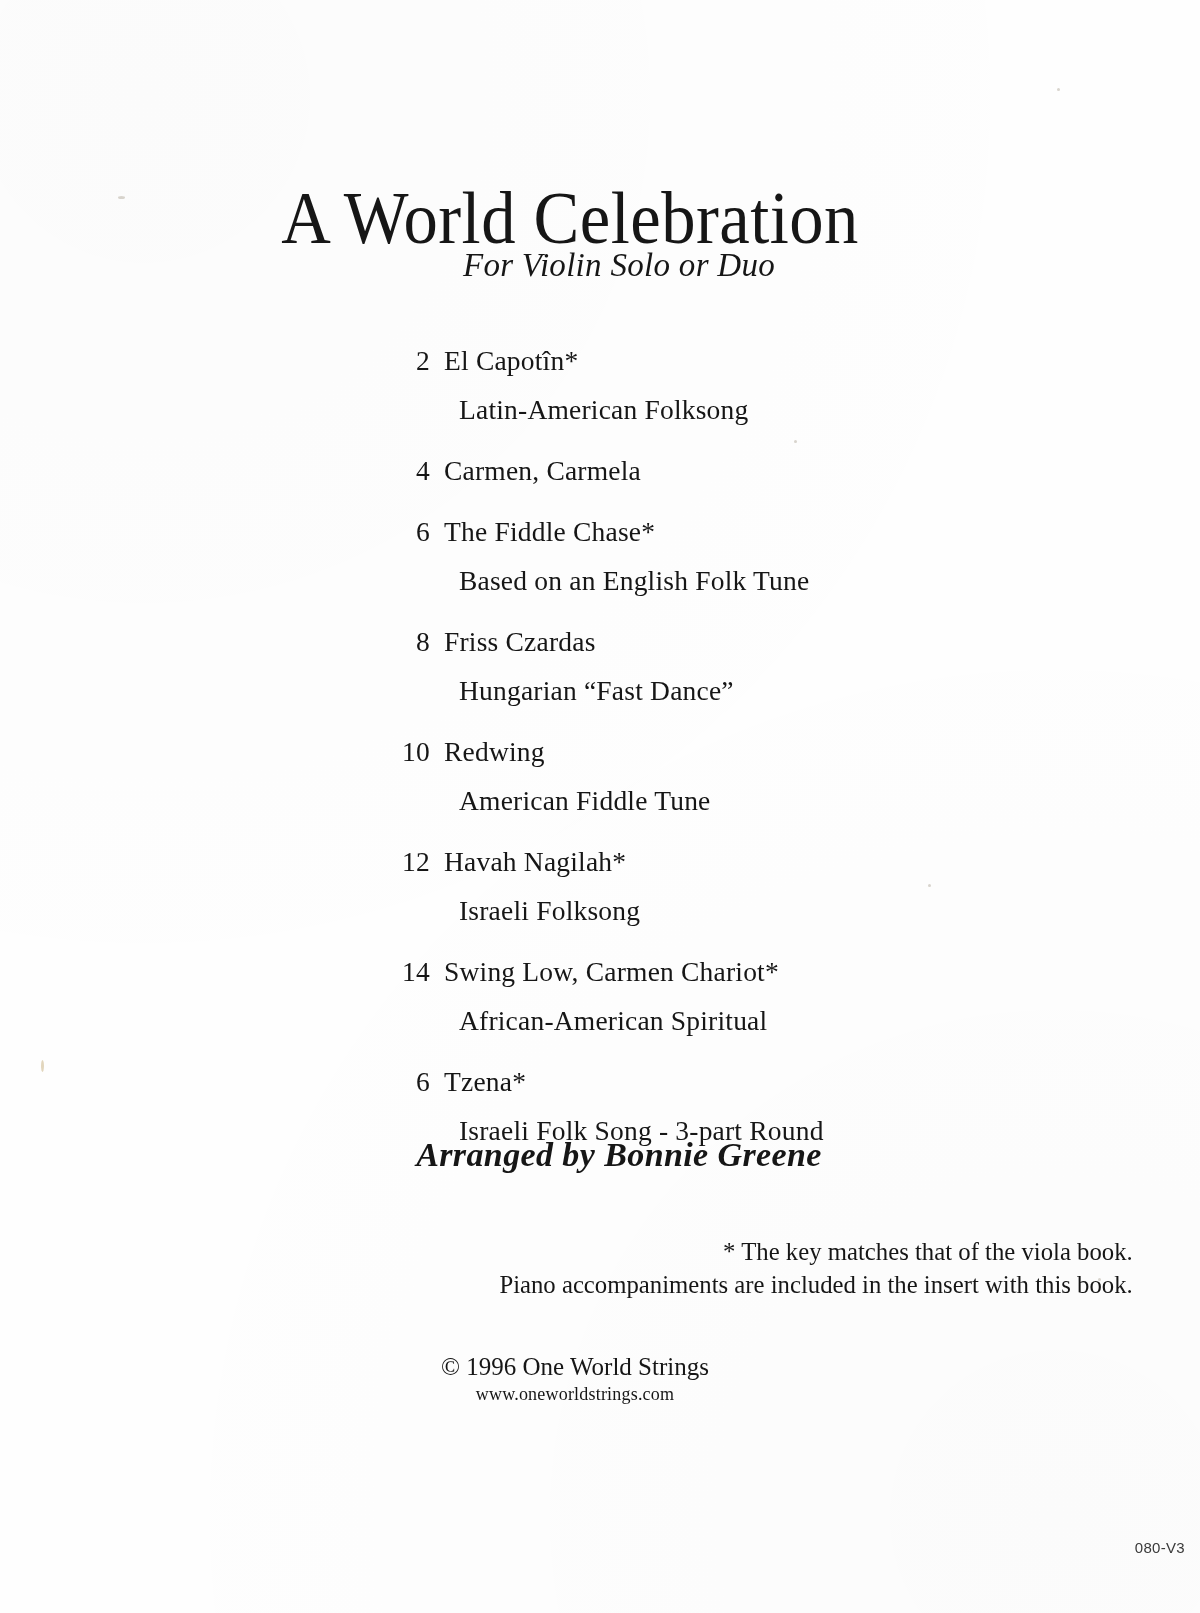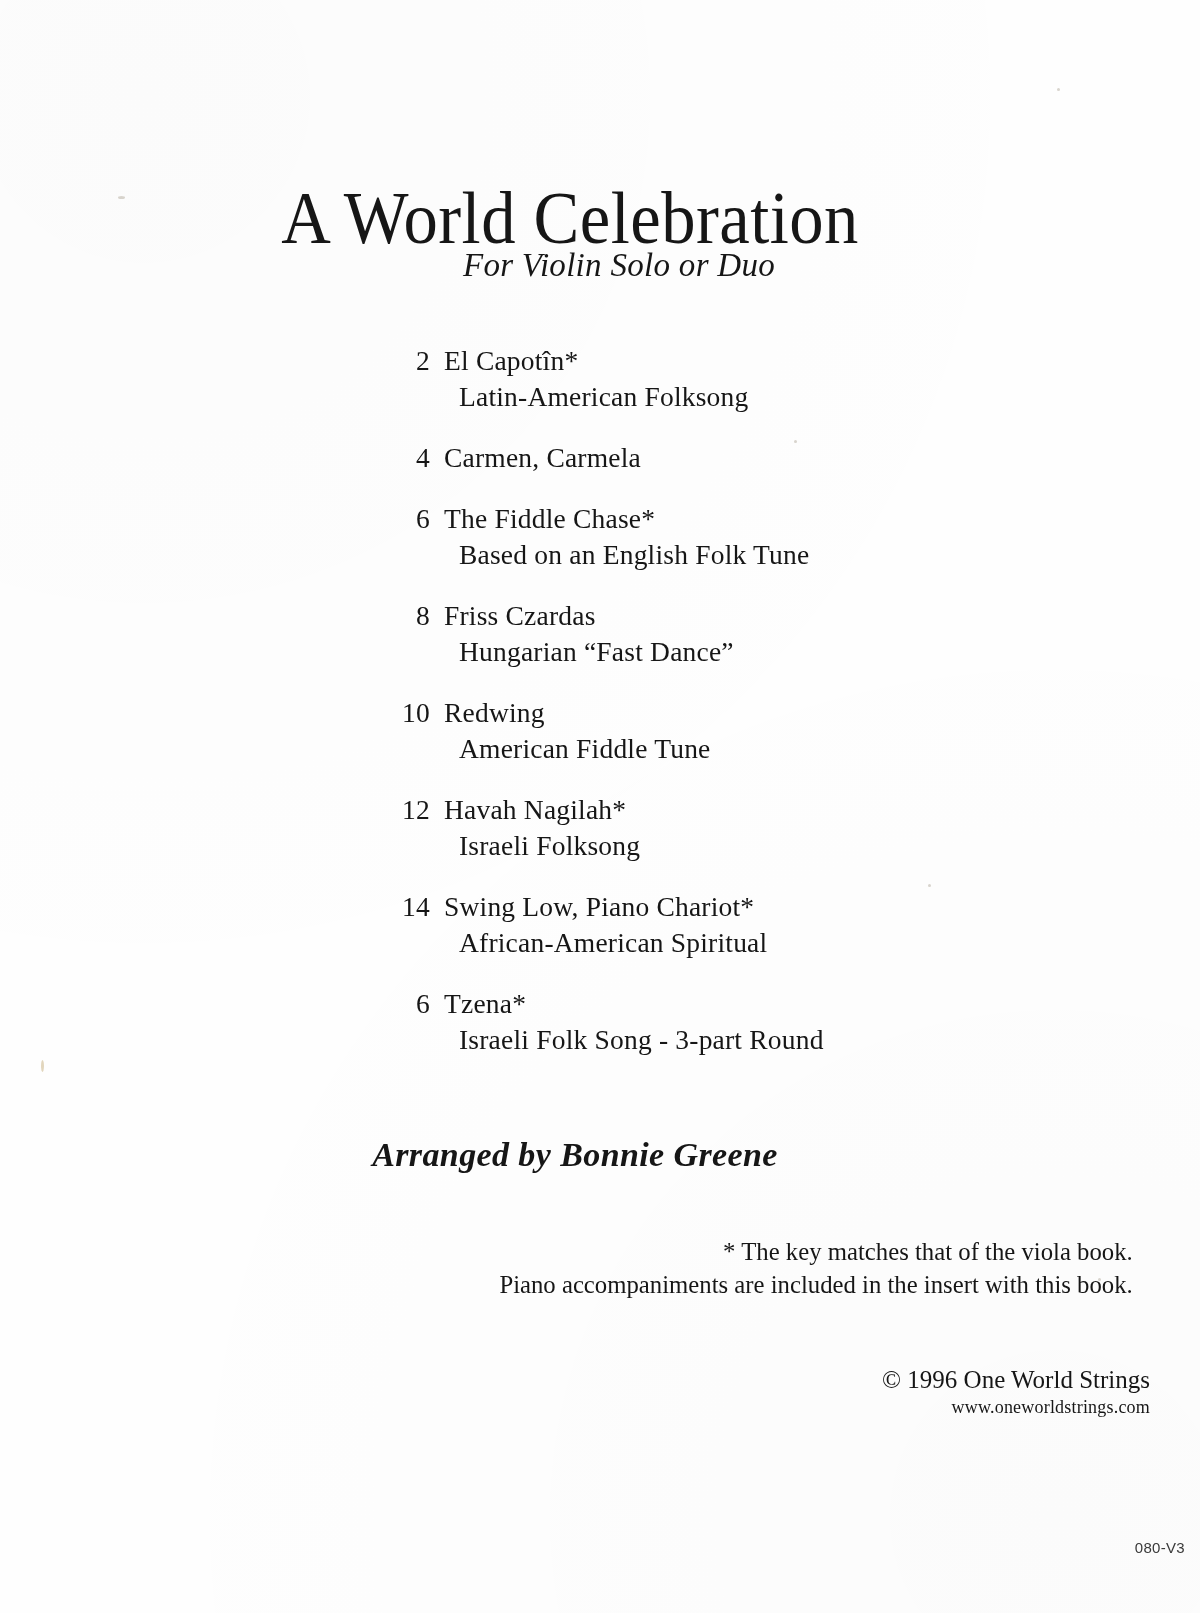--- a/index.html
+++ b/index.html
@@ -88,60 +88,60 @@
     text-align: right;
     padding-right: 14px;
     flex: 0 0 auto;
     font-size: 27.5px;
   }
   .toc-title {
     flex: 0 1 auto;
     white-space: nowrap;
   }
   .toc-sub {
-    margin-top: 4px;
+    margin-top: 17px;
     padding-left: 459px;
     font-size: 27.5px;
     letter-spacing: .2px;
     white-space: nowrap;
   }
 
   .arranger {
     position: absolute;
     top: 1136px;
     left: 0;
     width: 1150px;
     text-align: center;
     font-size: 34px;
     font-style: italic;
     font-weight: bold;
     letter-spacing: .4px;
     white-space: nowrap;
+    padding-left: 44px;
   }
 
   .notes {
     position: absolute;
     top: 1236px;
     left: 0;
     width: 1150px;
     text-align: right;
     font-size: 25.5px;
     line-height: 1.28;
   }
   .notes div { white-space: nowrap; transform: scaleX(0.97); }
 
   .copyright {
     position: absolute;
     top: 1350px;
     left: 0;
     width: 1150px;
-    text-align: right;
+    text-align: center;
     font-size: 25px;
     line-height: 1.32;
-    margin-top: 13px;
   }
   .copyright .url { font-size: 18px; letter-spacing: .2px; }
 
   .plate-code {
     position: absolute;
     top: 1539px;
     left: 0;
     width: 1185px;
     text-align: right;
     font-size: 15px;
@@ -210,21 +210,21 @@
       <div class="toc-line-main">
         <span class="toc-page">12</span>
         <span class="toc-title">Havah Nagilah*</span>
       </div>
       <div class="toc-sub">Israeli Folksong</div>
     </div>
 
     <div class="toc-entry">
       <div class="toc-line-main">
         <span class="toc-page">14</span>
-        <span class="toc-title">Swing Low, Piano Chariot*</span>
+        <span class="toc-title">Swing Low, Carmen Chariot*</span>
       </div>
       <div class="toc-sub">African-American Spiritual</div>
     </div>
 
     <div class="toc-entry">
       <div class="toc-line-main">
         <span class="toc-page">6</span>
         <span class="toc-title">Tzena*</span>
       </div>
       <div class="toc-sub">Israeli Folk Song - 3-part Round</div>

